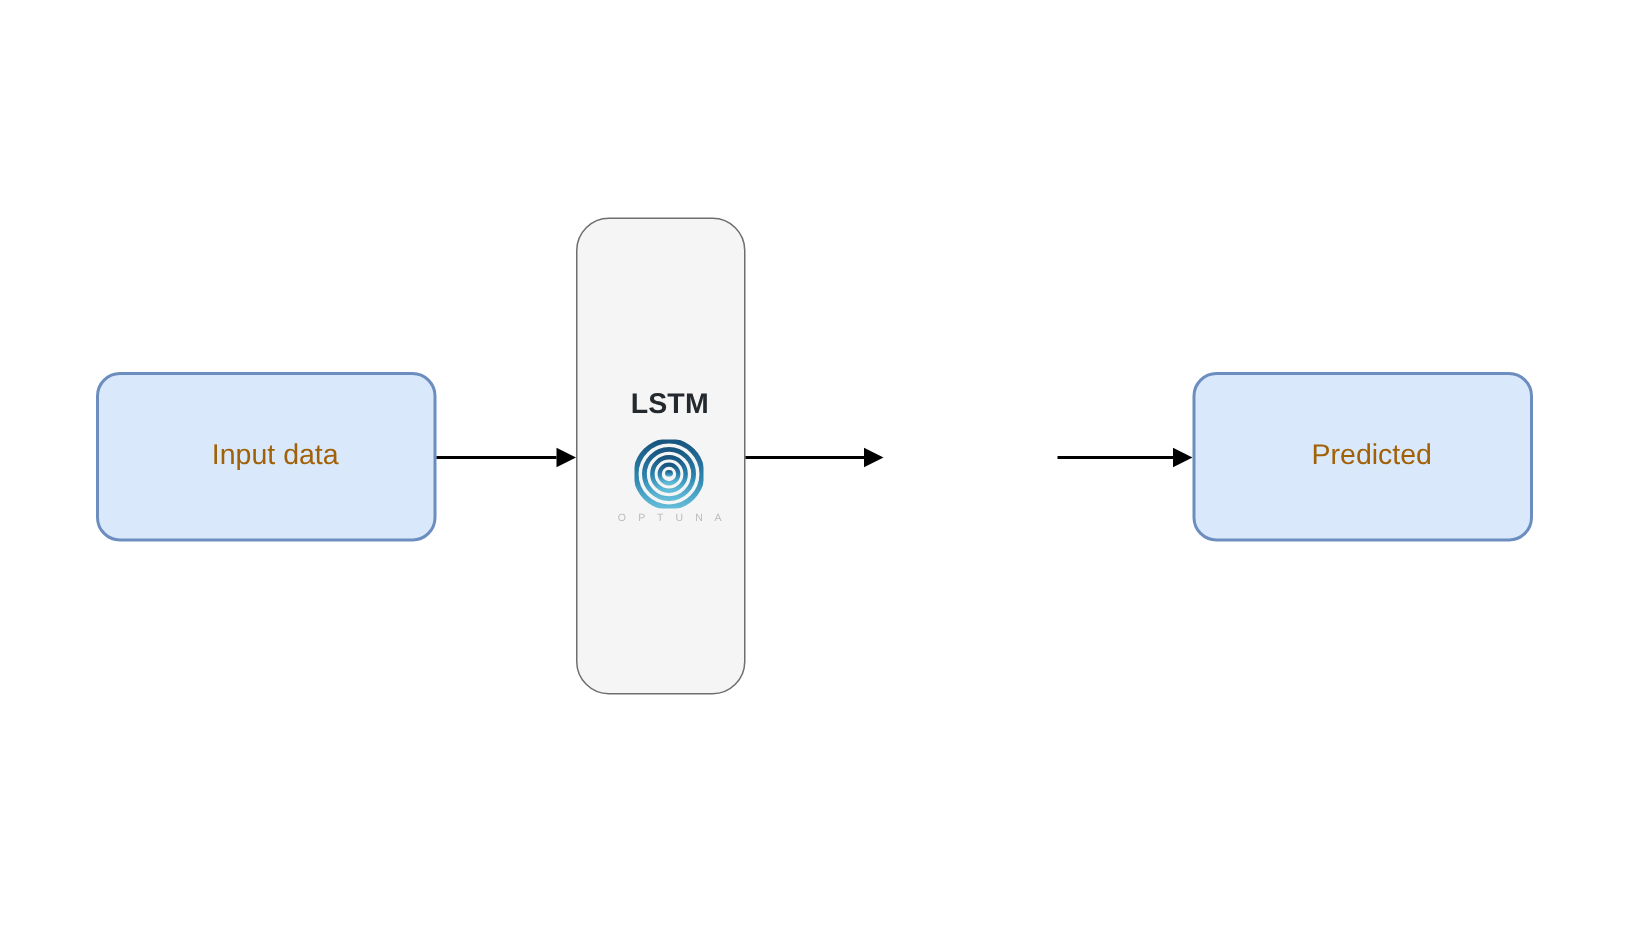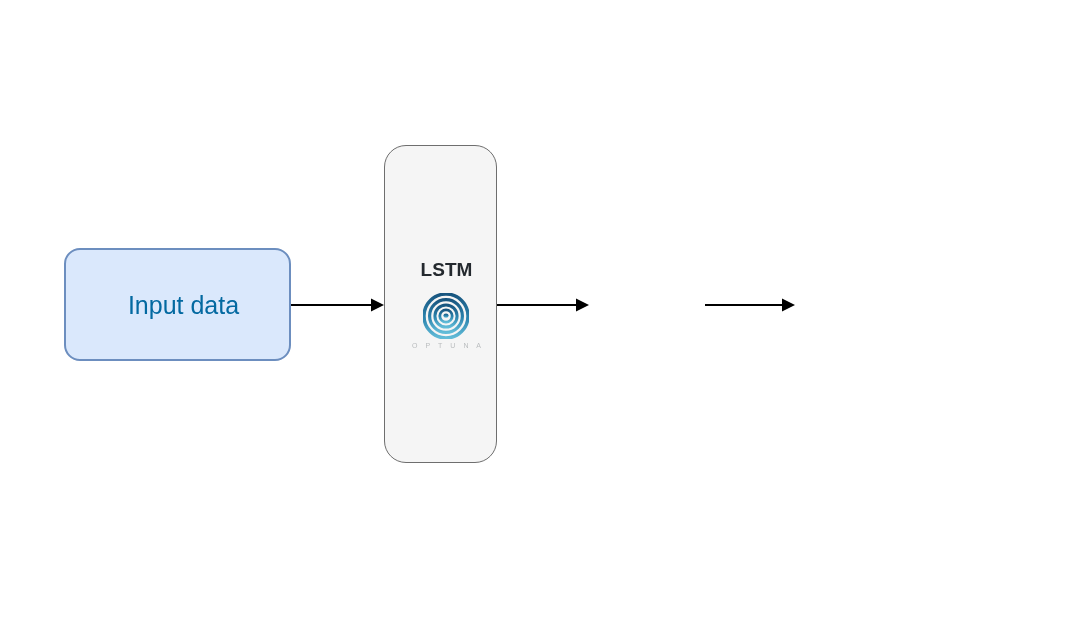--- a/index.html
+++ b/index.html
@@ -27,22 +27,22 @@
     padding-left: 12px;
   }
 
   
   .node--blue {
     background: #dae8fc;
     border: 2px solid #6c8ebf;
     border-radius: 16px;
   }
   .node--blue .node-title {
-    font-size: 25px;
-    color: #0369a1;
+    font-size: 19px;
+    color: #a16207;
     line-height: 1.2;
     text-align: center;
     white-space: nowrap;
   }
 
   
   .node--layer {
     background: #f5f5f5;
     border: 1.6px solid #6e6e6e;
     border-radius: 22px;
@@ -141,14 +141,17 @@
   </div>
 
 
   <div class="arrow" style="left:705px; top:294px; width:90px;">
     <svg width="90" height="22" viewBox="0 0 90 22">
       <line x1="0" y1="11" x2="77" y2="11" stroke="#000000" stroke-width="2"></line>
       <polygon points="77,4.5 90,11 77,17.5" fill="#000000"></polygon>
     </svg>
   </div>
 
+  <div class="node node--blue" style="left:795px; top:248px; width:227px; height:113px;">
+    <div class="node-title">Predicted</div>
+  </div>
 
 </div>
 
 </body></html>

